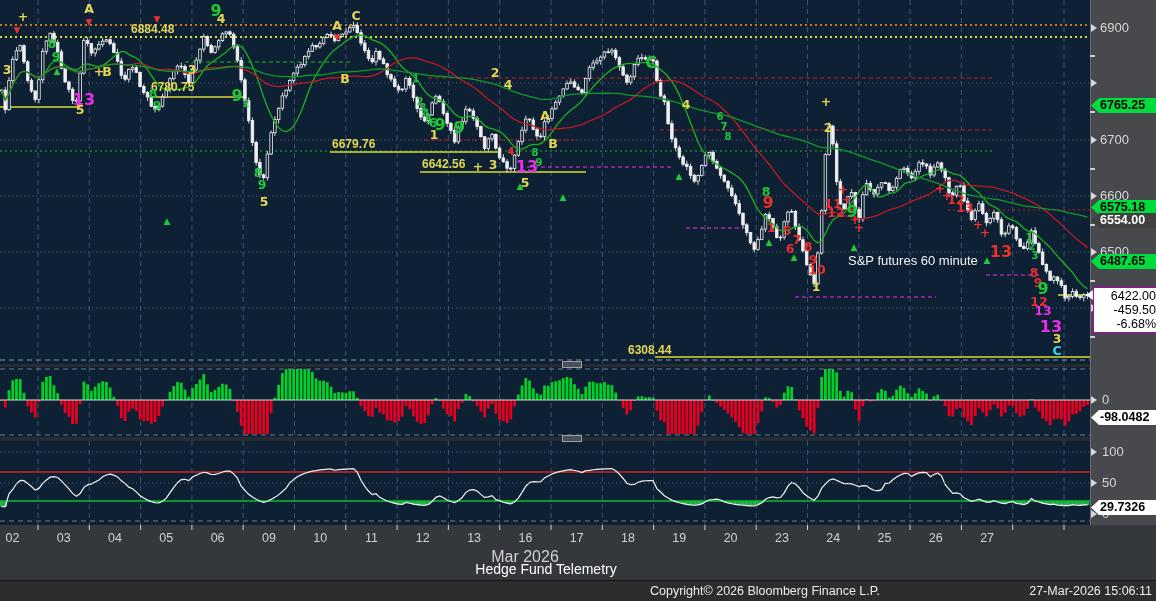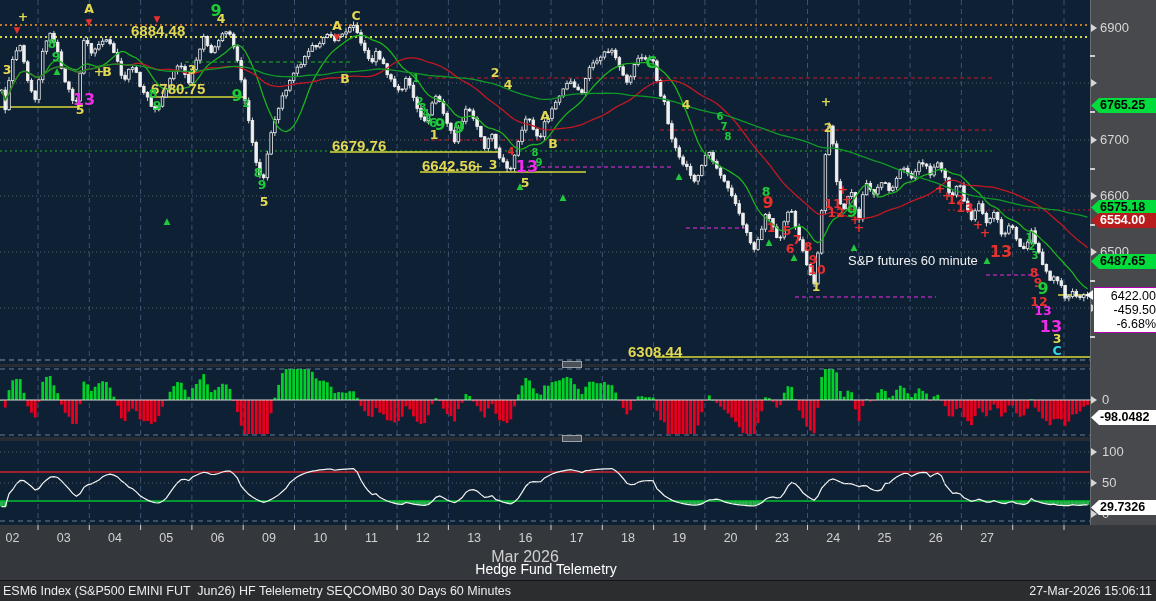--- a/index.html
+++ b/index.html
@@ -10,21 +10,21 @@
   #xstrip{left:0;top:525px;width:1156px;height:55px;background:#34383c;}
   #statusbar{left:0;top:580px;width:1156px;height:21px;background:#2c2d2f;border-top:1px solid #141414;}
   #statusbar span{position:absolute;top:3px;font-size:12.5px;color:#ececec;white-space:pre;}
   svg{position:absolute;left:0;top:0;}
   .axlabel{position:absolute;color:#d6d6d6;font-size:13px;white-space:nowrap;}
   .tick{position:absolute;width:0;height:0;border-top:4px solid transparent;border-bottom:4px solid transparent;border-left:6px solid #d6d6d6;}
   .mtick{position:absolute;width:5px;height:2px;background:#cfcfcf;}
   .badge{position:absolute;left:1091px;width:65px;height:15px;font-size:12.5px;font-weight:700;
          line-height:15px;padding-left:9px;box-sizing:border-box;
          clip-path:polygon(8px 0,100% 0,100% 100%,8px 100%,0 50%);}
-  .lvl{position:absolute;color:#e3d852;font-size:15px;font-weight:600;white-space:nowrap;}
+  .lvl{position:absolute;color:#e3d852;font-size:12px;font-weight:600;white-space:nowrap;}
   .ann{position:absolute;transform:translate(-50%,-50%);font-weight:700;white-space:nowrap;
        font-family:"DejaVu Sans",sans-serif;}
   .daylab{position:absolute;top:531px;color:#d0d0d0;font-size:12.5px;transform:translateX(-50%);}
   #month-label{position:absolute;top:548px;color:#d0d0d0;font-size:16px;transform:translateX(-50%);}
   #chart-title{position:absolute;top:561px;color:#ffffff;font-size:14px;transform:translateX(-50%);}
   #note{position:absolute;color:#f2f2f2;font-size:13px;}
   #pricebox{position:absolute;left:1093px;top:287px;width:62px;background:#ffffff;border:1px solid #b000b0;
             color:#000;font-size:12.5px;text-align:right;padding:1px 3px 1px 0;line-height:14px;}
   .handle{position:absolute;left:562px;width:18px;height:5px;background:#4a5058;border:1px solid #9aa0a6;}
   .notch{position:absolute;width:0;height:0;border-top:5px solid transparent;border-bottom:5px solid transparent;border-right:7px solid #ffffff;}
@@ -1142,21 +1142,21 @@
       <div class="tick" style="left: 1091px; top: 304px;"></div>
       <div class="axlabel" style="left: 1100px; top: 300px;">6400</div>
       <div class="mtick" style="left: 1090px; top: 55px;"></div>
       <div class="mtick" style="left: 1090px; top: 111px;"></div>
       <div class="mtick" style="left: 1090px; top: 168px;"></div>
       <div class="mtick" style="left: 1090px; top: 224px;"></div>
       <div class="mtick" style="left: 1090px; top: 280px;"></div>
       <div class="mtick" style="left: 1090px; top: 336px;"></div>
       <div class="badge" style="top: 98px; background: rgb(0, 220, 60); color: rgb(0, 0, 0);">6765.25</div>
       <div class="badge" style="top: 200px; background: rgb(0, 220, 60); color: rgb(0, 0, 0);">6575.18</div>
-      <div class="badge" style="top: 213px; background: #b91c1c; color: rgb(255, 255, 255);">6554.00</div>
+      <div class="badge" style="top: 213px; background: #404040; color: rgb(255, 255, 255);">6554.00</div>
       <div class="badge" style="top: 254px; background: rgb(0, 220, 60); color: rgb(0, 0, 0);">6487.65</div>
       <div class="tick" style="left: 1091px; top: 396px;"></div>
       <div class="axlabel" style="left: 1102px; top: 392px;">0</div>
       <div class="badge" style="top: 410px; background: rgb(255, 255, 255); color: rgb(0, 0, 0);">-98.0482</div>
       <div class="tick" style="left: 1091px; top: 448px;"></div>
       <div class="axlabel" style="left: 1102px; top: 444px;">100</div>
       <div class="tick" style="left: 1091px; top: 479px;"></div>
       <div class="axlabel" style="left: 1102px; top: 475px;">50</div>
       <div class="tick" style="left: 1091px; top: 510px;"></div>
       <div class="axlabel" style="left: 1102px; top: 506px;">0</div>
@@ -1274,21 +1274,21 @@
     <div>6422.00</div>
     <div>-459.50</div>
     <div>-6.68%</div>
   </div>
   <div class="notch" id="pricebox-notch" style="left: 1086px; top: 290px;"></div>
 
   <div class="handle" style="top:361px;"></div>
   <div class="handle" style="top:435px;"></div>
 
   <div class="abs" id="statusbar">
-    <span style="left:3px;">ESM6 Index (S&amp;P500 EMINI FUT  Jun26) HF Telelemetry SEQCOMB0 30 Days 60 Minutes</span>
+    <span style="left:650px;">Copyright© 2026 Bloomberg Finance L.P.</span>
     <span style="right:4px;">27-Mar-2026 15:06:11</span>
   </div>
 <div class="daylab" style="left: 12.4px;">02</div>
     <div class="daylab" style="left: 63.7px;">03</div>
     <div class="daylab" style="left: 115px;">04</div>
     <div class="daylab" style="left: 166.3px;">05</div>
     <div class="daylab" style="left: 217.6px;">06</div>
     <div class="daylab" style="left: 268.9px;">09</div>
     <div class="daylab" style="left: 320.2px;">10</div>
     <div class="daylab" style="left: 371.5px;">11</div>

